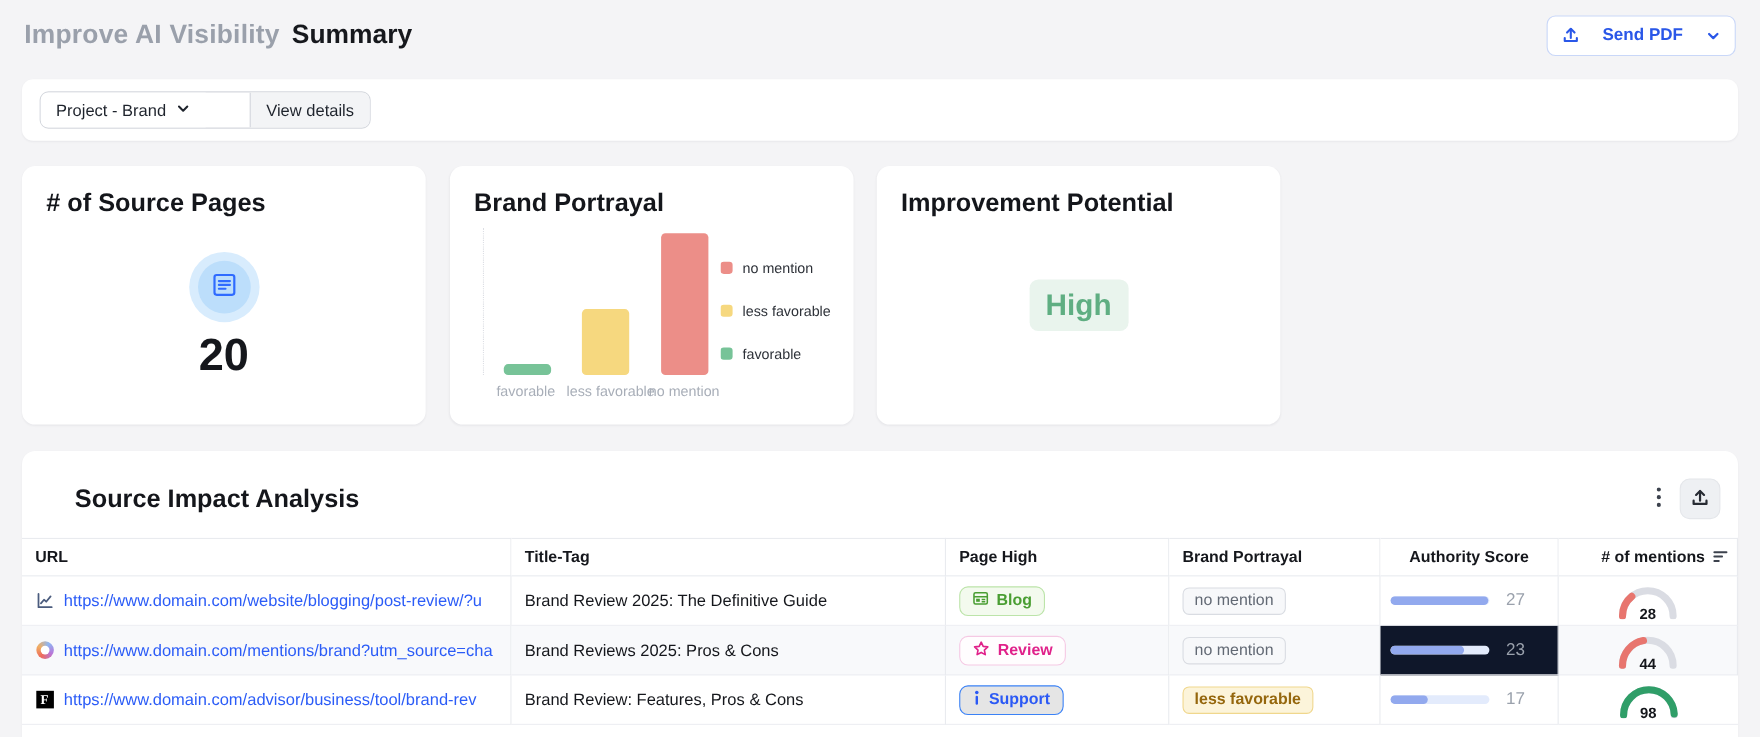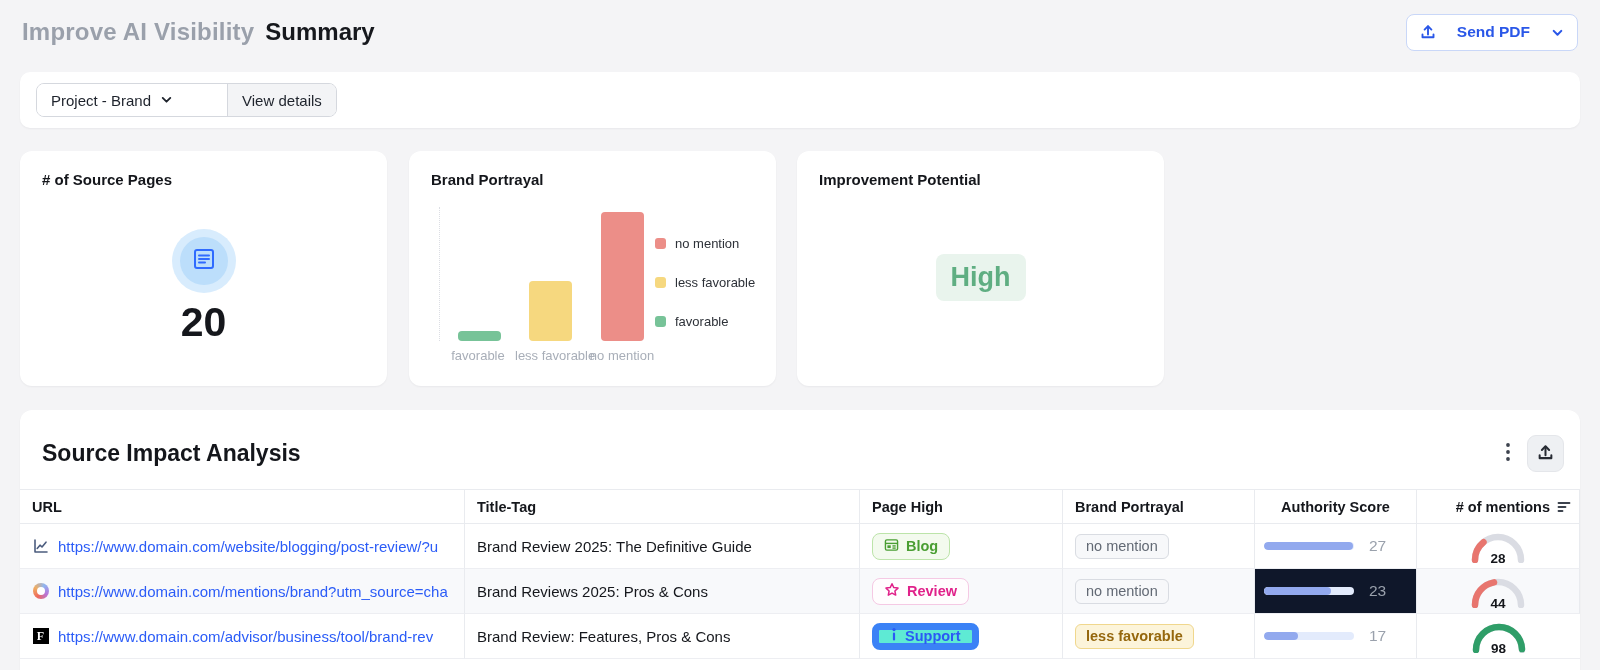--- a/index.html
+++ b/index.html
@@ -19,21 +19,21 @@
 
   
   .toolbar-card { position:absolute; left:20px; top:72px; width:1560px; height:56px; background:#fff; border-radius:10px;
     box-shadow:0 1px 2px rgba(16,24,40,.05); display:flex; align-items:center; padding-left:16px; }
   .seg-control { display:flex; height:34px; border:1px solid #d5d8de; border-radius:8px; overflow:hidden; background:#fff;gap:40px; }
   .seg-btn { display:flex; align-items:center; gap:9px; padding:0 14px; font-size:15px; color:#1e232c; background:#fff; border:none; cursor:pointer; font-family:inherit; }
   .seg-btn.secondary { background:#f3f4f6; border-left:1px solid #d5d8de; }
 
   
   .card { position:absolute; top:151px; width:367px; height:235px; background:#fff; border-radius:12px; box-shadow:0 1px 2px rgba(16,24,40,.05); }
-  .card-title { position:absolute; top:20px; left:22px; font-size:15px; font-weight:bold; color:#14161b; }
+  .card-title { position:absolute; top:20px; left:22px; font-size:23px; font-weight:bold; color:#14161b; }
 
   
   .doc-badge-outer { position:absolute; top:78px; left:50%; transform:translateX(-50%); width:64px; height:64px; border-radius:50%;
     background:#d8ecfd; display:flex; align-items:center; justify-content:center; }
   .doc-badge-inner { width:48px; height:48px; border-radius:50%; background:#bcdefb; display:flex; align-items:center; justify-content:center; }
   .stat-number { position:absolute; top:148px; left:0; right:0; text-align:center; font-size:41px; font-weight:bold; color:#15171c; }
 
   
   .chart { position:absolute; left:30px; top:56px; width:218px; }
   .chart-plot { display:flex; align-items:flex-end; justify-content:space-between; height:134px; border-left:1px dotted #dcdee4; padding-left:4px; }
@@ -47,21 +47,21 @@
   .legend-label { font-size:13px; color:#2d3138; white-space:nowrap; overflow:hidden; max-width:84px; }
 
   
   .high-badge { position:absolute; top:103px; left:50%; transform:translateX(-50%); background:#e9f4ed; color:#5fae82;
     font-size:27px; font-weight:bold; padding:8px 15px; border-radius:8px; }
 
   
   .analysis-card { position:absolute; left:20px; top:410px; width:1560px; height:290px; background:#fff; border-radius:12px;
     box-shadow:0 1px 2px rgba(16,24,40,.05); }
   .analysis-header { display:flex; align-items:center; padding:25px 16px 17px 22px; }
-  .analysis-title { font-size:23px; font-weight:bold; color:#14161b; }
+  .analysis-title { font-size:23px; font-weight:bold; color:#14161b;margin-left:26px; }
   .kebab-btn { width:30px; height:36px; background:none; border:none; display:flex; align-items:center; justify-content:center; cursor:pointer; margin-right:4px; }
   .export-btn { width:37px; height:37px; background:#eef0f3; border:1px solid #e4e6ea; border-radius:9px; display:flex; align-items:center; justify-content:center; cursor:pointer; }
 
   .grid { display:grid; grid-template-columns:445px 395px 203px 192px 162px 163px; }
   .hcell { height:35px; display:flex; align-items:center; padding:0 12px; font-size:14.5px; font-weight:bold; color:#15171c;
     border-top:1px solid #e9ebef; border-bottom:1px solid #e9ebef; border-right:1px solid #e9ebef; background:#fff; cursor:pointer; }
   .hcell:last-child { border-right:none; }
   .hcell.h-mentions { justify-content:flex-end; gap:7px; padding-right:8px; }
   .hcell.h-authority { justify-content:center; }
   .cell { height:45px; display:flex; align-items:center; padding:0 12px; border-bottom:1px solid #edeef2; border-right:1px solid #e9ebef; font-size:15px; color:#15171c; overflow:hidden; }
@@ -71,21 +71,21 @@
   .url-link { color:#2b5cf7; white-space:nowrap; text-decoration:none; cursor:pointer; }
   .favicon { flex:0 0 auto; width:17px; height:17px; display:flex; align-items:center; justify-content:center; }
   .swirl-favicon { width:16px; height:16px; border-radius:50%; background:conic-gradient(from 210deg,#ee6a5c,#f0ae62,#8fb6f2,#b875d8,#ee6a5c); position:relative; }
   .swirl-favicon::after { content:""; position:absolute; left:4px; top:4px; width:8px; height:8px; border-radius:50%; background:#fff; }
   .f-favicon { width:16px; height:16px; background:#000; color:#fff; font-family:"Liberation Serif", serif; font-weight:bold;
     font-size:12px; display:flex; align-items:center; justify-content:center; }
 
   .pt-badge { display:inline-flex; align-items:center; gap:7px; height:27px; padding:0 11px; border-radius:8px; font-size:14.5px; font-weight:bold; }
   .pt-blog    { background:#f3faee; border:1px solid #bce4a9; color:#4a9e33; }
   .pt-review  { background:#fffdfe; border:1px solid #f5c9e4; color:#e0218a; }
-  .pt-support { background:#5eead4;    border:7px solid #3b82f6; color:#2b59f5; }
+  .pt-support { background:#e5e5e5;    border:1px solid #3b82f6; color:#2b59f5; }
 
   .bp-badge { display:inline-flex; align-items:center; height:25px; padding:0 10px; border-radius:6px; font-size:14.5px; }
   .bp-no-mention     { background:#f7f8fa; border:1px solid #d9dce2; color:#626974; }
   .bp-less-favorable { background:#fcf4da; border:1px solid #f0d78d; color:#95670d; font-weight:bold; }
 
   .mentions-cell { padding-left:9px; }
   .mtrack { width:90px; height:8px; border-radius:4px; background:#e3ebfc; overflow:hidden; }
   .mfill { height:100%; border-radius:4px; background:#92a9ee; }
   .mval { margin-left:15px; font-size:15.5px; color:#9aa1ac; }
 

